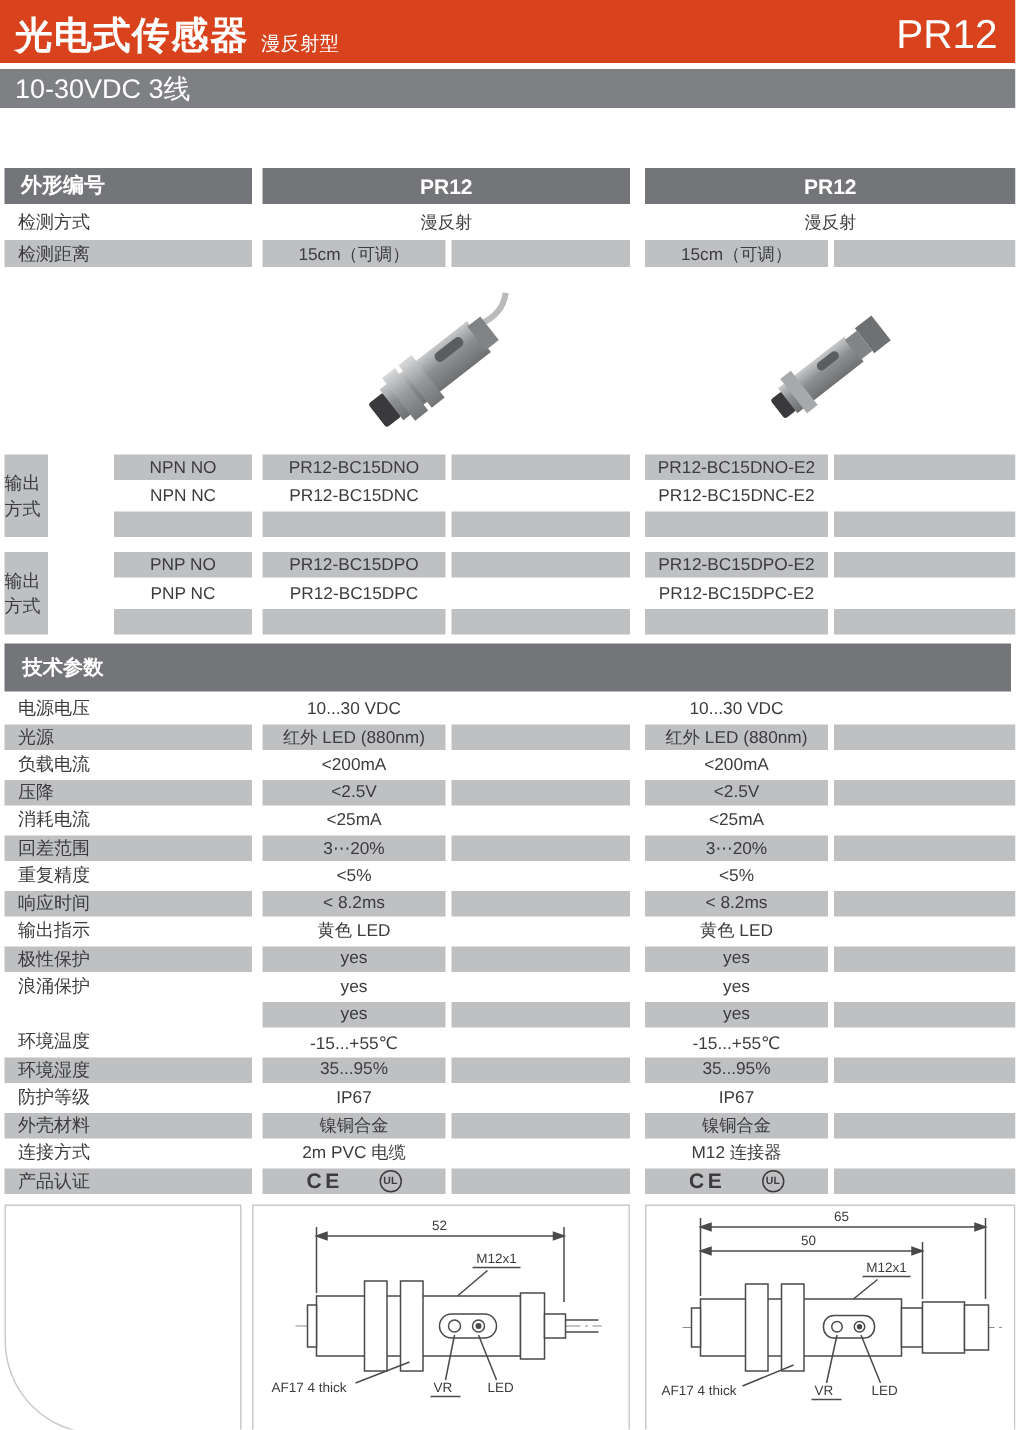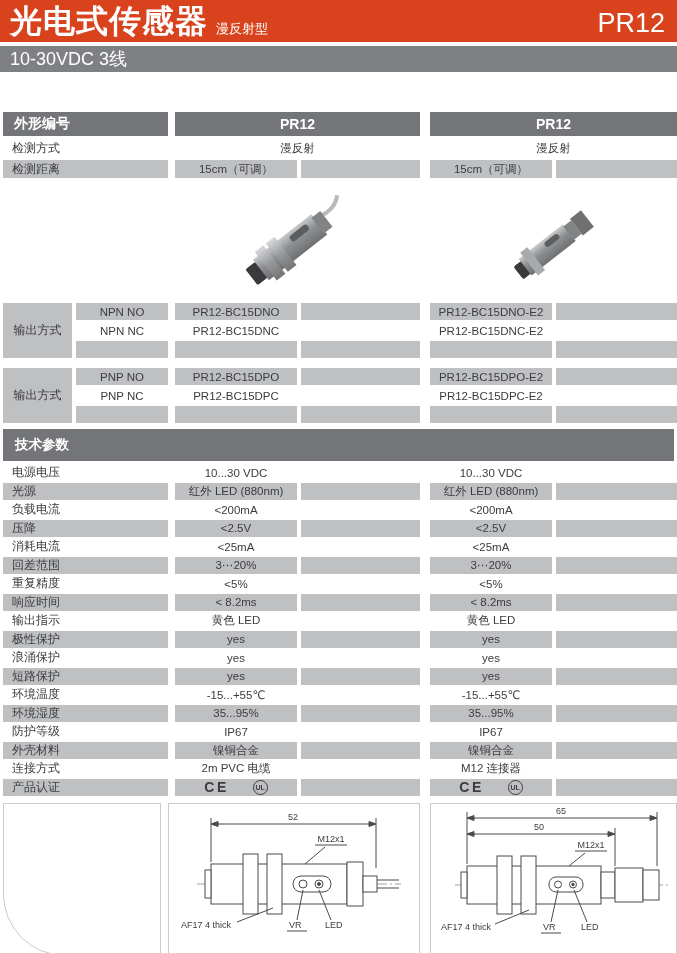--- a/index.html
+++ b/index.html
@@ -3,21 +3,21 @@
 <meta charset="utf-8">
 <style>
   * { box-sizing: border-box; }
   html,body { margin:0; padding:0; }
   body {
     width:677px; height:953px; background:#fff; position:relative; overflow:hidden;
     font-family:"Liberation Sans","DejaVu Sans",sans-serif; color:#3c3c3e;
   }
   
   .top-bar { height:42px; background:#d8431d; display:flex; align-items:flex-end; padding:0 12px 5px 10px; }
-  .top-title { color:#fff; font-size:32px; font-weight:bold; letter-spacing:1px; line-height:1; }
+  .top-title { color:#fff; font-size:25px; font-weight:bold; letter-spacing:1px; line-height:1; }
   .top-sub { color:#fff; font-size:13px; margin-left:8px; line-height:1.2; }
   .top-model { margin-left:auto; color:#fff; font-size:27px; line-height:1; }
   .volt-bar { height:26px; background:#7f8083; margin-top:4px; display:flex; align-items:center; padding-left:10px; color:#ffffff; font-size:18px; }
   
   .tbl { margin-top:40px; }
   .r { display:flex; align-items:stretch;justify-content:flex-end; }
   .cell { display:flex; align-items:center; justify-content:center; font-size:11.5px; }
   .lbl  { width:165px; margin-left:3px; justify-content:flex-start; padding-left:9px; font-size:12px; }
   .c1a  { width:122px; margin-left:7px; }
   .c1b  { width:119px; margin-left:4px; }
@@ -32,21 +32,21 @@
   .row-dist { height:18px; margin-top:2px; }
   .shade .cell { background:#bfc0c2; }
   
   .photos { height:122px; display:flex; align-items:center; }
   .ph1 { width:245px; margin-left:175px; display:flex; justify-content:center; }
   .ph2 { width:247px; margin-left:10px; display:flex; justify-content:center; }
   
   .oblock { display:flex; margin-top:3px; height:55px; }
   .oblock + .oblock { margin-top:10px; }
   .olbl { width:69px; margin-left:3px; background:#bfc0c2; display:flex; align-items:center; justify-content:center; font-size:12px; }
-  .ocol { display:flex; flex-direction:column; }
+  .ocol { display:flex; flex-direction:column;padding-left:40px; }
   .orow { display:flex; height:17px; margin-bottom:2px; }
   .orow:last-child { margin-bottom:0; }
   .osub { width:92px; margin-left:4px; }
   .orow.shade .cell { background:#bfc0c2; }
   
   .techbar { height:32px; background:#747578; color:#fff; font-size:13.5px; font-weight:bold;
              display:flex; align-items:center; padding-left:12px; margin:6px 3px 3px 3px; }
   .srow { height:17px; margin-bottom:1.5px; }
   .srow.shade .cell { background:#bfc0c2; }
   .cert-icons { display:flex; align-items:center; gap:24px; }
@@ -282,21 +282,20 @@
 
     <div class="r srow">
       <div class="cell lbl">浪涌保护</div>
       <div class="cell c1a">yes</div>
       <div class="cell c1b"></div>
       <div class="cell c2a">yes</div>
       <div class="cell c2b"></div>
     </div>
 
     <div class="r srow shade">
-      <div class="cell lbl">短路保护</div>
       <div class="cell c1a">yes</div>
       <div class="cell c1b"></div>
       <div class="cell c2a">yes</div>
       <div class="cell c2b"></div>
     </div>
 
     <div class="r srow">
       <div class="cell lbl">环境温度</div>
       <div class="cell c1a">-15...+55℃</div>
       <div class="cell c1b"></div>

